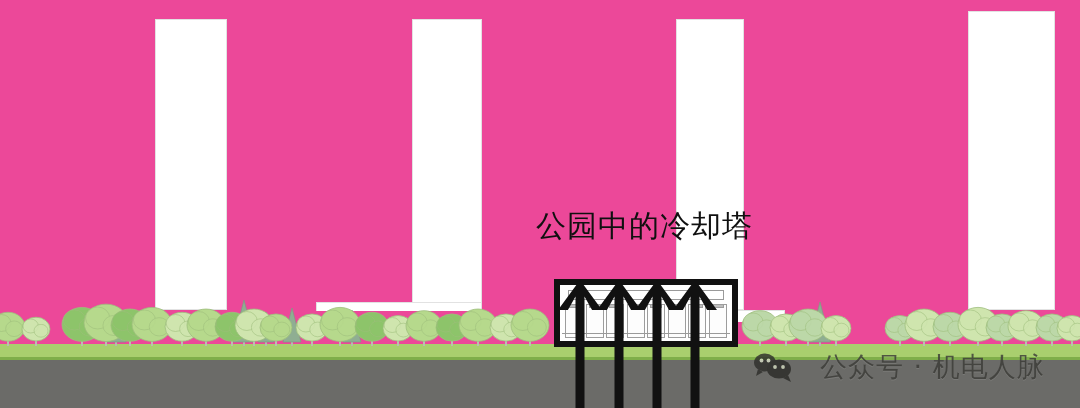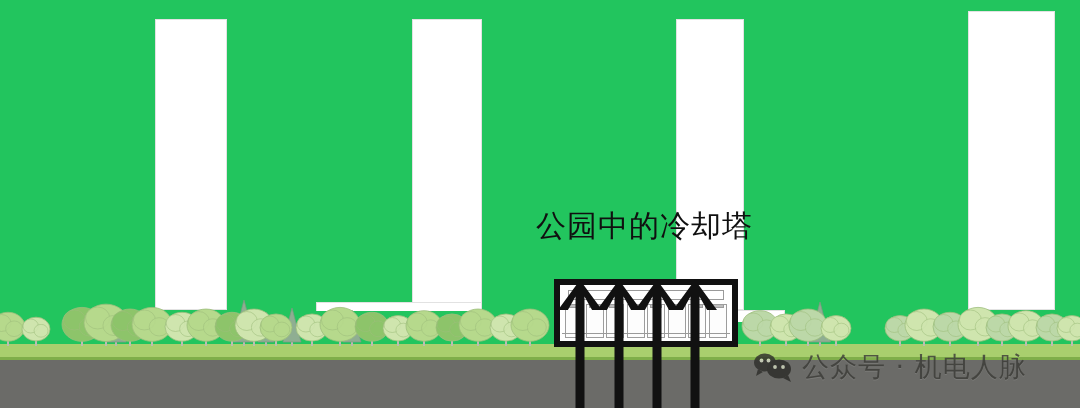--- a/index.html
+++ b/index.html
@@ -133,36 +133,36 @@
     font-weight:400;
   }
 
   
   #watermark{
     position:absolute;
     left:752px;
     top:349px;
     display:flex;
     align-items:center;
-    gap:8px;
+    gap:26px;
     opacity:.82;
   }
   #wm-text{
     font-size:27px;
     color:#3c3c38;
     white-space:nowrap;
     letter-spacing:1px;
     font-family:"DejaVu Sans","Liberation Sans",sans-serif;
     text-shadow:0 1px 0 rgba(255,255,255,.12);
   }
 </style>
 </head>
 <body>
 
-<div id="stage" style="width: 1080px; height: 408px; background: #22c55e;">
+<div id="stage" style="width: 1080px; height: 408px; background: #ec4899;">
 
   <div id="buildings-layer">
       <div class="building" style="left: 155px; top: 19px; width: 72px; height: 291px; border-color: rgb(226, 226, 226); background: rgb(255, 255, 255);"></div>
       <div class="building" style="left: 412px; top: 19px; width: 70px; height: 291px; border-color: rgb(226, 226, 226); background: rgb(255, 255, 255);"></div>
       <div class="building" style="left: 676px; top: 19px; width: 68px; height: 291px; border-color: rgb(226, 226, 226); background: rgb(255, 255, 255);"></div>
       <div class="building" style="left: 968px; top: 11px; width: 87px; height: 299px; border-color: rgb(226, 226, 226); background: rgb(255, 255, 255);"></div>
       <div class="building-stub" style="left: 316px; top: 302px; width: 166px; height: 9px; border-color: rgb(226, 226, 226);"></div>
       <div class="building-stub" style="left: 735px; top: 310px; width: 50px; height: 12px; border-color: rgb(226, 226, 226);"></div>
     </div>
 

